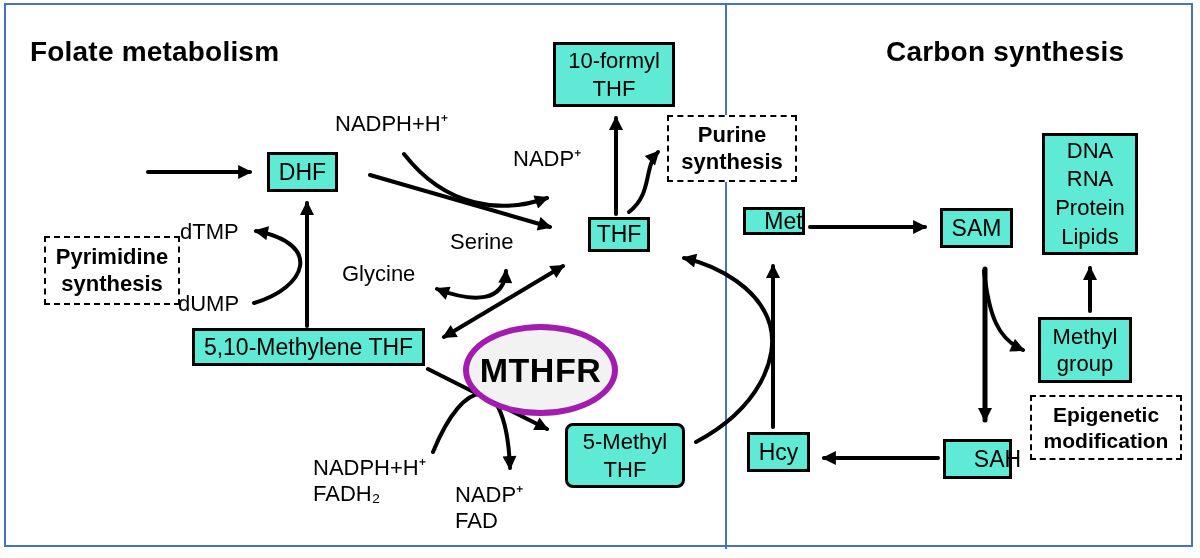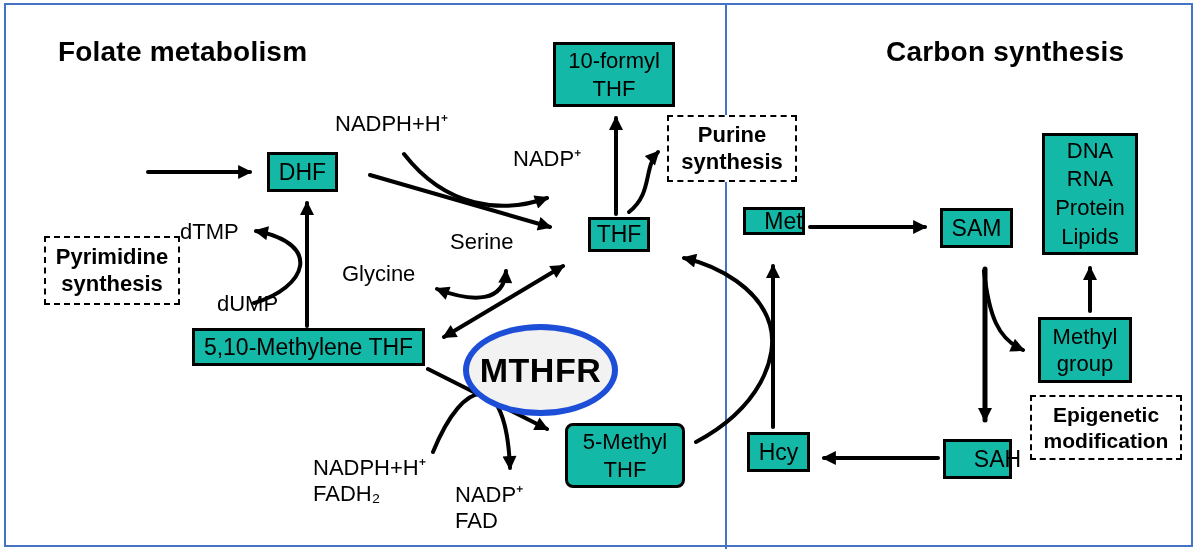--- a/index.html
+++ b/index.html
@@ -7,29 +7,29 @@
     --ink:#000000;
     --enzyme-fill:#f2f2f2;
   }
   html,body{margin:0;padding:0;background:#ffffff;}
   body{font-family:"Liberation Sans", sans-serif;color:var(--ink);}
   .stage{position:relative;width:1200px;height:558px;overflow:hidden;background:#ffffff;}
   .frame{position:absolute;left:4px;top:3px;width:1189px;height:544px;border:2px solid var(--blue);box-sizing:border-box;}
   .divider{position:absolute;left:725px;top:3px;width:2px;height:546px;background:var(--blue);}
   svg.wires{position:absolute;left:0;top:0;width:1200px;height:558px;}
   .title{position:absolute;font-weight:bold;font-size:28px;letter-spacing:0.2px;white-space:nowrap;}
-  .node{position:absolute;box-sizing:border-box;border:3px solid #000;background:#14b8a6;
+  .node{position:absolute;box-sizing:border-box;border:3px solid #000;background:#5eead4;
         display:flex;align-items:center;justify-content:center;text-align:center;
         font-size:23px;line-height:1.25;white-space:pre-line;}
   .node.small{font-size:22px;}
   .process{position:absolute;box-sizing:border-box;border:2px dashed #000;background:#fff;
         display:flex;align-items:center;justify-content:center;text-align:center;
         font-weight:bold;font-size:22px;line-height:1.2;white-space:pre-line;}
   .process.tight{font-size:21px;}
-  .enzyme{position:absolute;box-sizing:border-box;border:6px solid #1d4ed8;border-radius:50%;
+  .enzyme{position:absolute;box-sizing:border-box;border:6px solid #a21caf;border-radius:50%;
         background:var(--enzyme-fill);display:flex;align-items:center;justify-content:center;
         font-weight:bold;font-size:34px;letter-spacing:0.5px;}
   .lbl{position:absolute;font-size:22px;line-height:1.2;white-space:pre-line;}
 </style>
 </head>
 <body>
 
 <div class="stage">
 
   <div class="frame"></div>
@@ -56,21 +56,21 @@
       <path d="M696,442 C760,408 779,357 770,325 C760,289 719,266 684,258" marker-end="url(#ah)"></path>
       <path d="M773,427 L773,266" marker-end="url(#ah)"></path>
       <path d="M810,227 L925,227" marker-end="url(#ah)"></path>
       <path d="M985,269 L985,420" marker-end="url(#ah)" stroke-width="5"></path>
       <path d="M984,271 C989,316 998,339 1023,350" marker-end="url(#ah)"></path>
       <path d="M938,458 L824,458" marker-end="url(#ah)"></path>
       <path d="M1090,311 L1090,268" marker-end="url(#ah)"></path>
     </g>
   </svg>
 
-  <div class="title" style="left:30px;top:36px;margin-left:28px;">Folate metabolism</div>
+  <div class="title" style="left:30px;top:36px;">Folate metabolism</div>
   <div class="title" style="left:886px;top:36px;">Carbon synthesis</div>
 
   <div class="node" style="left:267px;top:152px;width:71px;height:40px;">DHF</div>
   <div class="node small" style="left:553px;top:42px;width:122px;height:65px;">10-formyl
 THF</div>
   <div class="node" style="left:588px;top:217px;width:62px;height:35px;">THF</div>
   <div class="node" style="left:192px;top:328px;width:233px;height:38px;">5,10-Methylene THF</div>
   <div class="node small" style="left:565px;top:423px;width:120px;height:65px;border-radius:8px;">5-Methyl
 THF</div>
 
@@ -92,19 +92,19 @@
   <div class="process tight" style="left:1030px;top:395px;width:152px;height:65px;">Epigenetic
 modification</div>
 
   <div class="enzyme" style="left:463px;top:324px;width:155px;height:92px;">MTHFR</div>
 
   <div class="lbl" style="left:335px;top:111px;">NADPH+H⁺</div>
   <div class="lbl" style="left:513px;top:146px;">NADP⁺</div>
   <div class="lbl" style="left:450px;top:229px;">Serine</div>
   <div class="lbl" style="left:342px;top:261px;">Glycine</div>
   <div class="lbl" style="left:180px;top:219px;">dTMP</div>
-  <div class="lbl" style="left:178px;top:291px;margin-left:39px;">dUMP</div>
+  <div class="lbl" style="left:178px;top:291px;">dUMP</div>
   <div class="lbl" style="left:313px;top:455px;">NADPH+H⁺
 FADH₂</div>
   <div class="lbl" style="left:455px;top:482px;">NADP⁺
 FAD</div>
 
 </div>
 
 </body></html>

